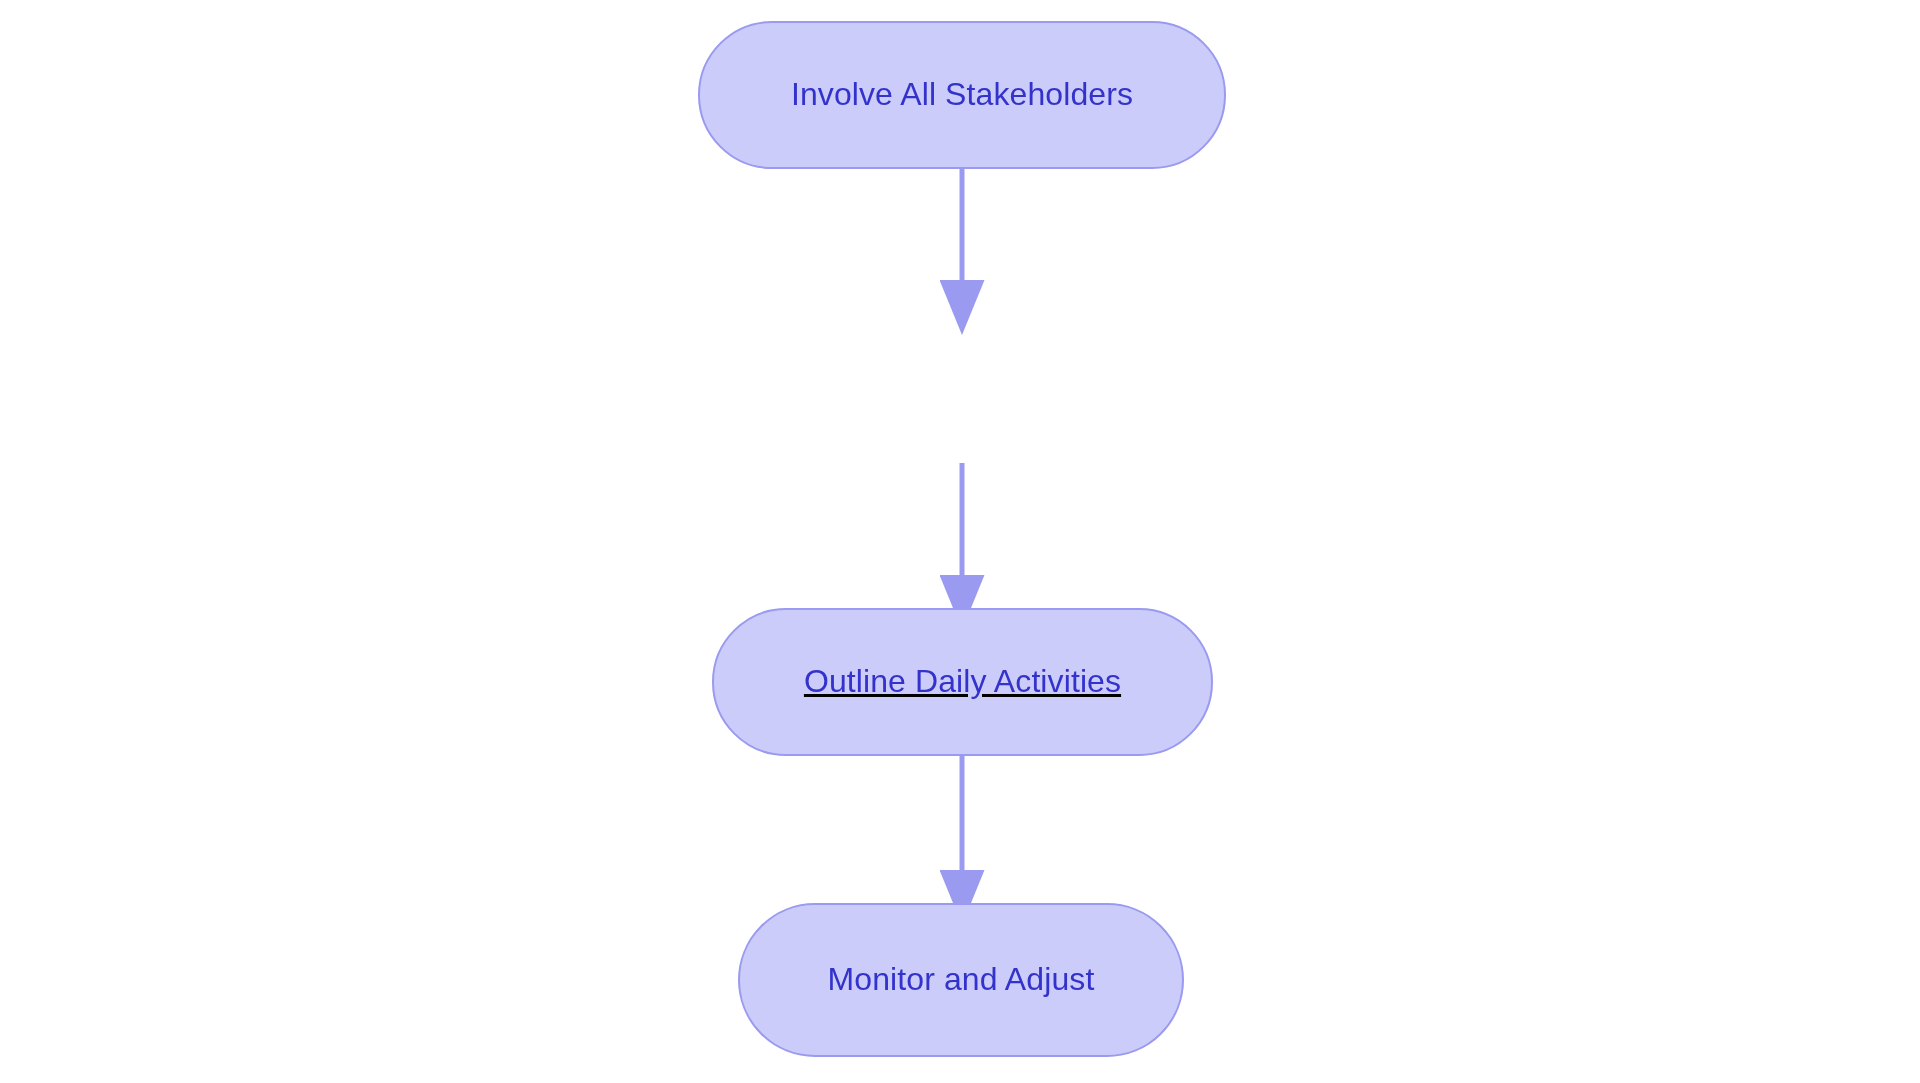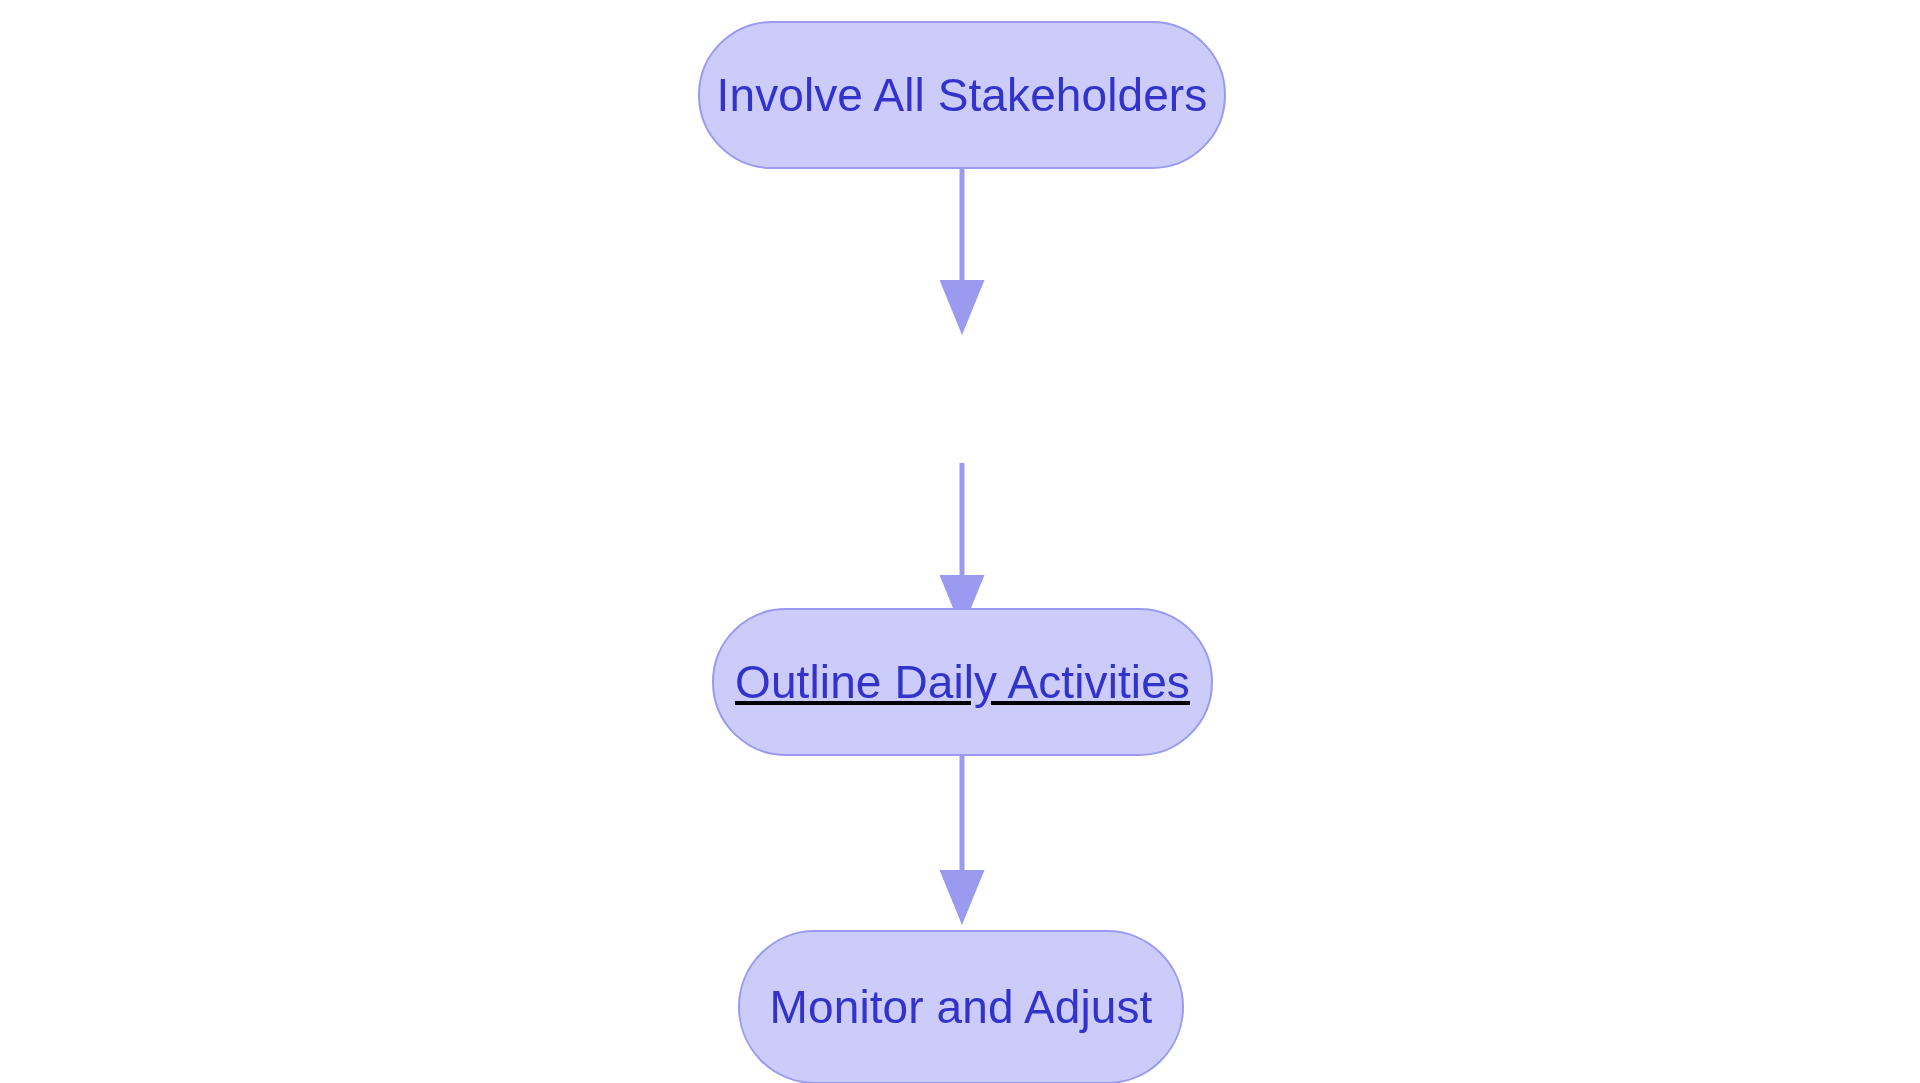--- a/index.html
+++ b/index.html
@@ -35,32 +35,32 @@
     align-items: center;
     justify-content: center;
     background: #ccccfa;
     border: 2px solid #9a9af0;
     border-radius: 999px;
     text-align: center;
   }
   .node-label {
     color: #3333cc;
     font-family: "Liberation Sans", sans-serif;
-    font-size: 46px;
+    font-size: 32px;
     font-weight: 400;
     line-height: 1.1;
     letter-spacing: 0.1px;
     white-space: nowrap;
   }
 
   
   #node-involve-all-stakeholders { left: 698px;  top: 21px;   width: 528px; height: 148px; }
   #node-define-goals             { left: 795px;  top: 313px;  width: 334px; height: 150px; }
   #node-outline-daily-activities { left: 712px;  top: 608px;  width: 501px; height: 148px; text-decoration: underline; }
-  #node-monitor-and-adjust       { left: 738px;  top: 903px;  width: 446px; height: 154px; margin-top: 27px; }
+  #node-monitor-and-adjust       { left: 738px;  top: 903px;  width: 446px; height: 154px; }
 </style>
 </head>
 <body>
 
 <div id="flow-canvas">
 
   <svg id="edge-layer" viewBox="0 0 1920 1083" width="1920" height="1083" aria-hidden="true">
     <defs>
       <marker id="arrowhead" markerWidth="11" markerHeight="9" refX="0.6" refY="4.5" orient="auto" markerUnits="strokeWidth">
         <path d="M0,0 L11,4.5 L0,9 z" fill="#9a9af0"></path>

